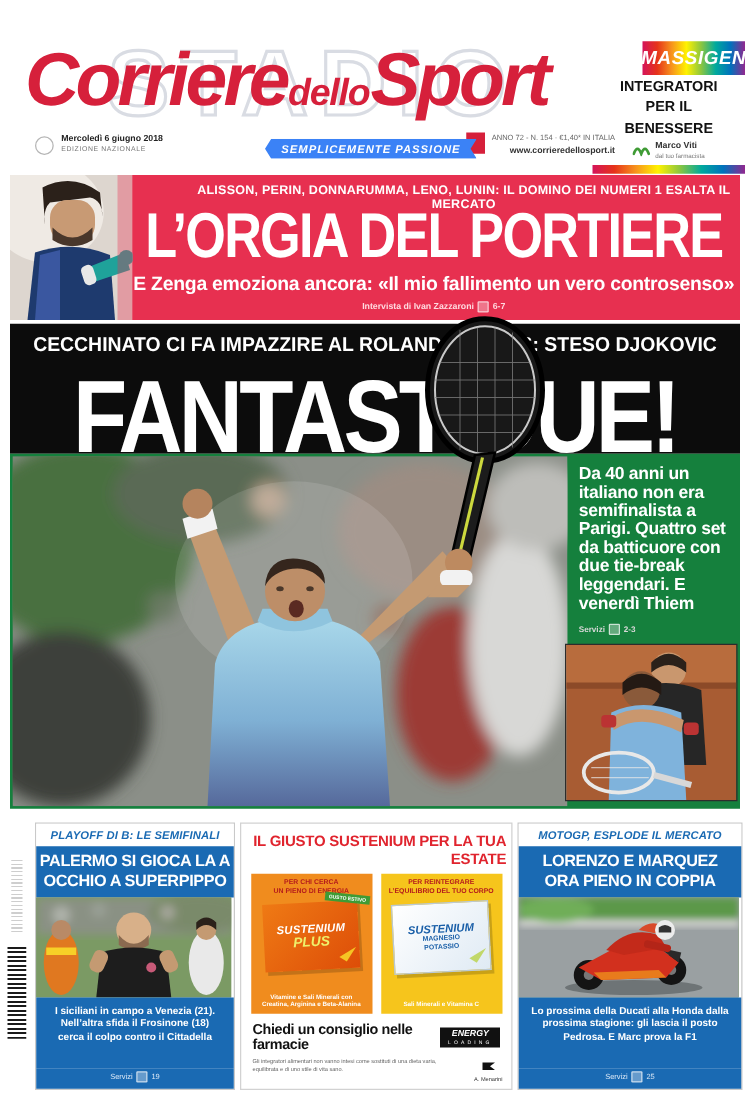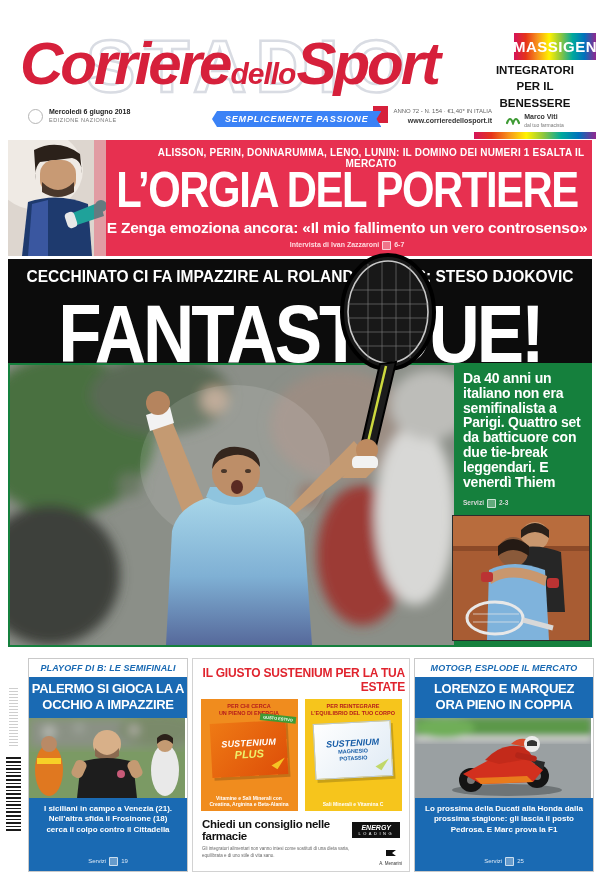--- a/index.html
+++ b/index.html
@@ -22,21 +22,21 @@
   .tagline{position:absolute;left:212px;top:111px;background:#3b82f6;color:#fff;font-size:9px;
            font-weight:800;font-style:italic;letter-spacing:.8px;padding:3px 13px;
            clip-path:polygon(5px 0,100% 0,calc(100% - 5px) 50%,100% 100%,5px 100%,0 50%);}
   .issue{position:absolute;left:382px;top:108px;width:110px;text-align:right;line-height:1.3;}
   .issue-info{font-size:6px;color:#666;}
   .issue-web{font-size:7px;font-weight:800;color:#333;}
 
   .massigen{position:absolute;left:474px;top:33px;width:122px;text-align:center;}
   .rainbow{background:linear-gradient(90deg,#d4145a,#e6331a,#f7941d,#fff200,#8cc63f,#00a99d,#0072bc,#92278f);}
   .mg-bar1{height:27px;display:flex;align-items:center;justify-content:center;color:#fff;
-           font-weight:800;font-size:15px;letter-spacing:.5px;margin-left:40px;}
+           font-weight:800;font-style:italic;font-size:15px;letter-spacing:.5px;margin-left:40px;}
   .mg-text{margin-top:4px;font-weight:800;font-size:11.5px;line-height:1.08;color:#111;}
   .mg-viti{margin-top:4px;display:flex;align-items:center;justify-content:center;gap:4px;}
   .mg-viti-txt{text-align:left;line-height:1.2;}
   .mg-partner{font-size:7px;font-weight:800;color:#333;}
   .mg-partner-sub{font-size:5px;color:#777;}
   .mg-bar2{height:7px;margin-top:4px;}
 
   
   .banner{position:absolute;left:8px;top:140px;width:584px;height:116px;background:#e73050;overflow:hidden;}
   .gk-photo{position:absolute;left:0;top:0;}
@@ -287,21 +287,21 @@
     <polygon points="28,218 54,218 44,228 20,228" fill="#c49a72"></polygon>
   </svg>
 
   <div class="spine-text"></div>
   <div class="barcode"></div>
 
   <div class="col col-left">
     <div class="col-kicker">PLAYOFF DI B: LE SEMIFINALI</div>
     <div class="col-head">
       <div>PALERMO SI GIOCA LA A</div>
-      <div>OCCHIO A IMPAZZIRE</div>
+      <div>OCCHIO A SUPERPIPPO</div>
     </div>
     <svg class="col-photo" width="156" height="80" viewBox="0 0 156 80">
       <defs>
           <filter id="blur4">
             <feGaussianBlur stdDeviation="4"></feGaussianBlur>
           </filter>
         </defs>
       <rect width="156" height="80" fill="#7b9a64"></rect>
       <g filter="url(#blur4)">
         <rect width="156" height="30" fill="#8a9184"></rect>

